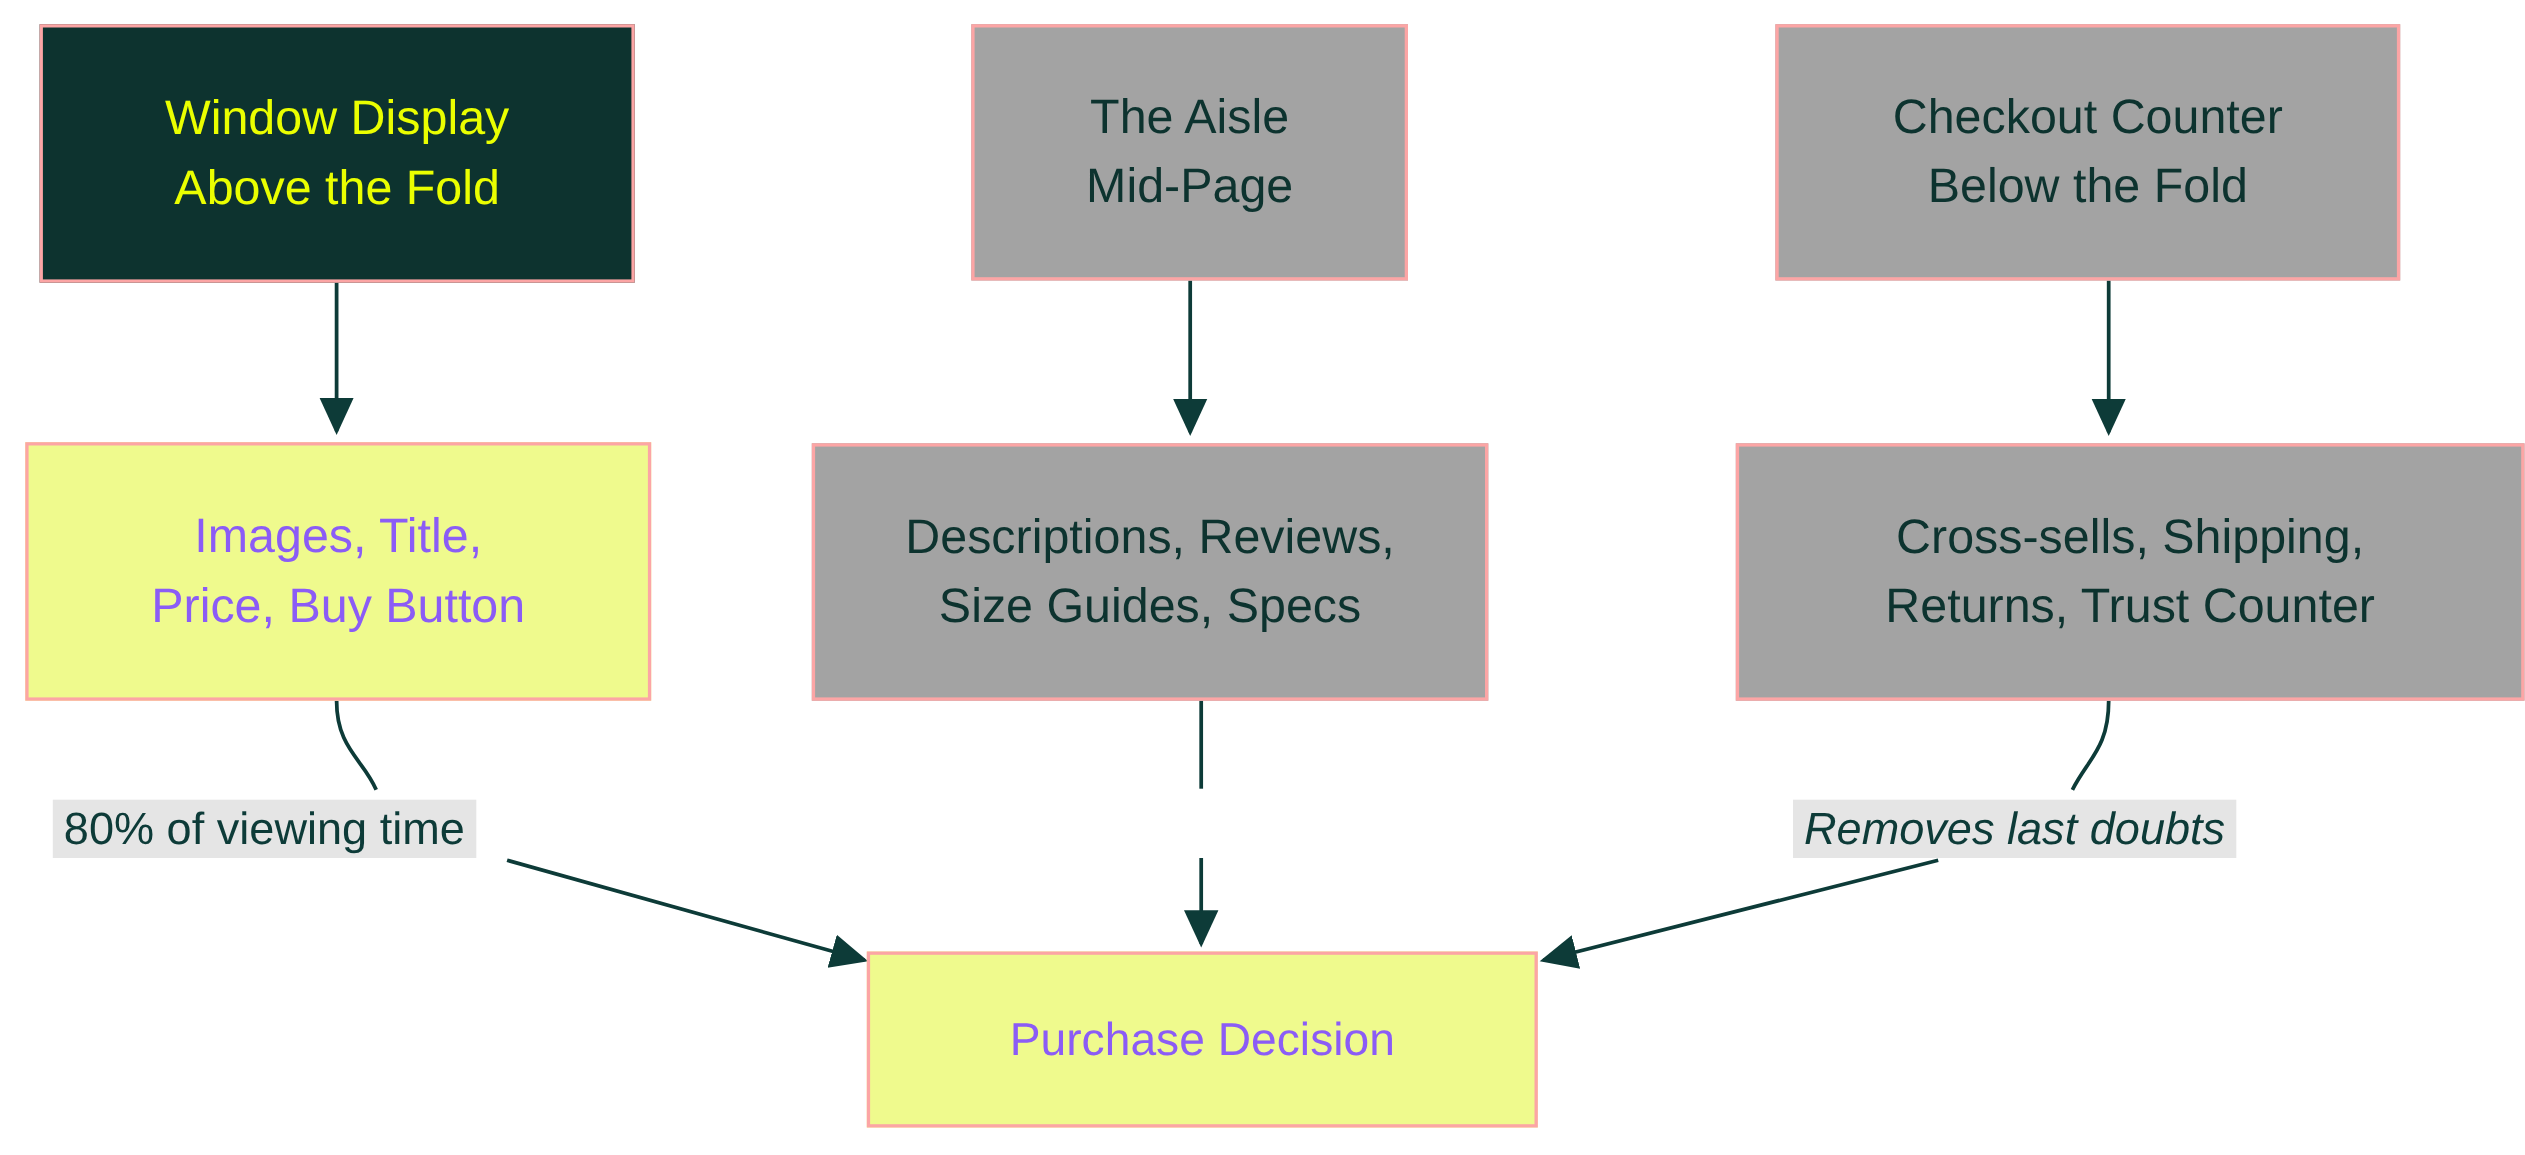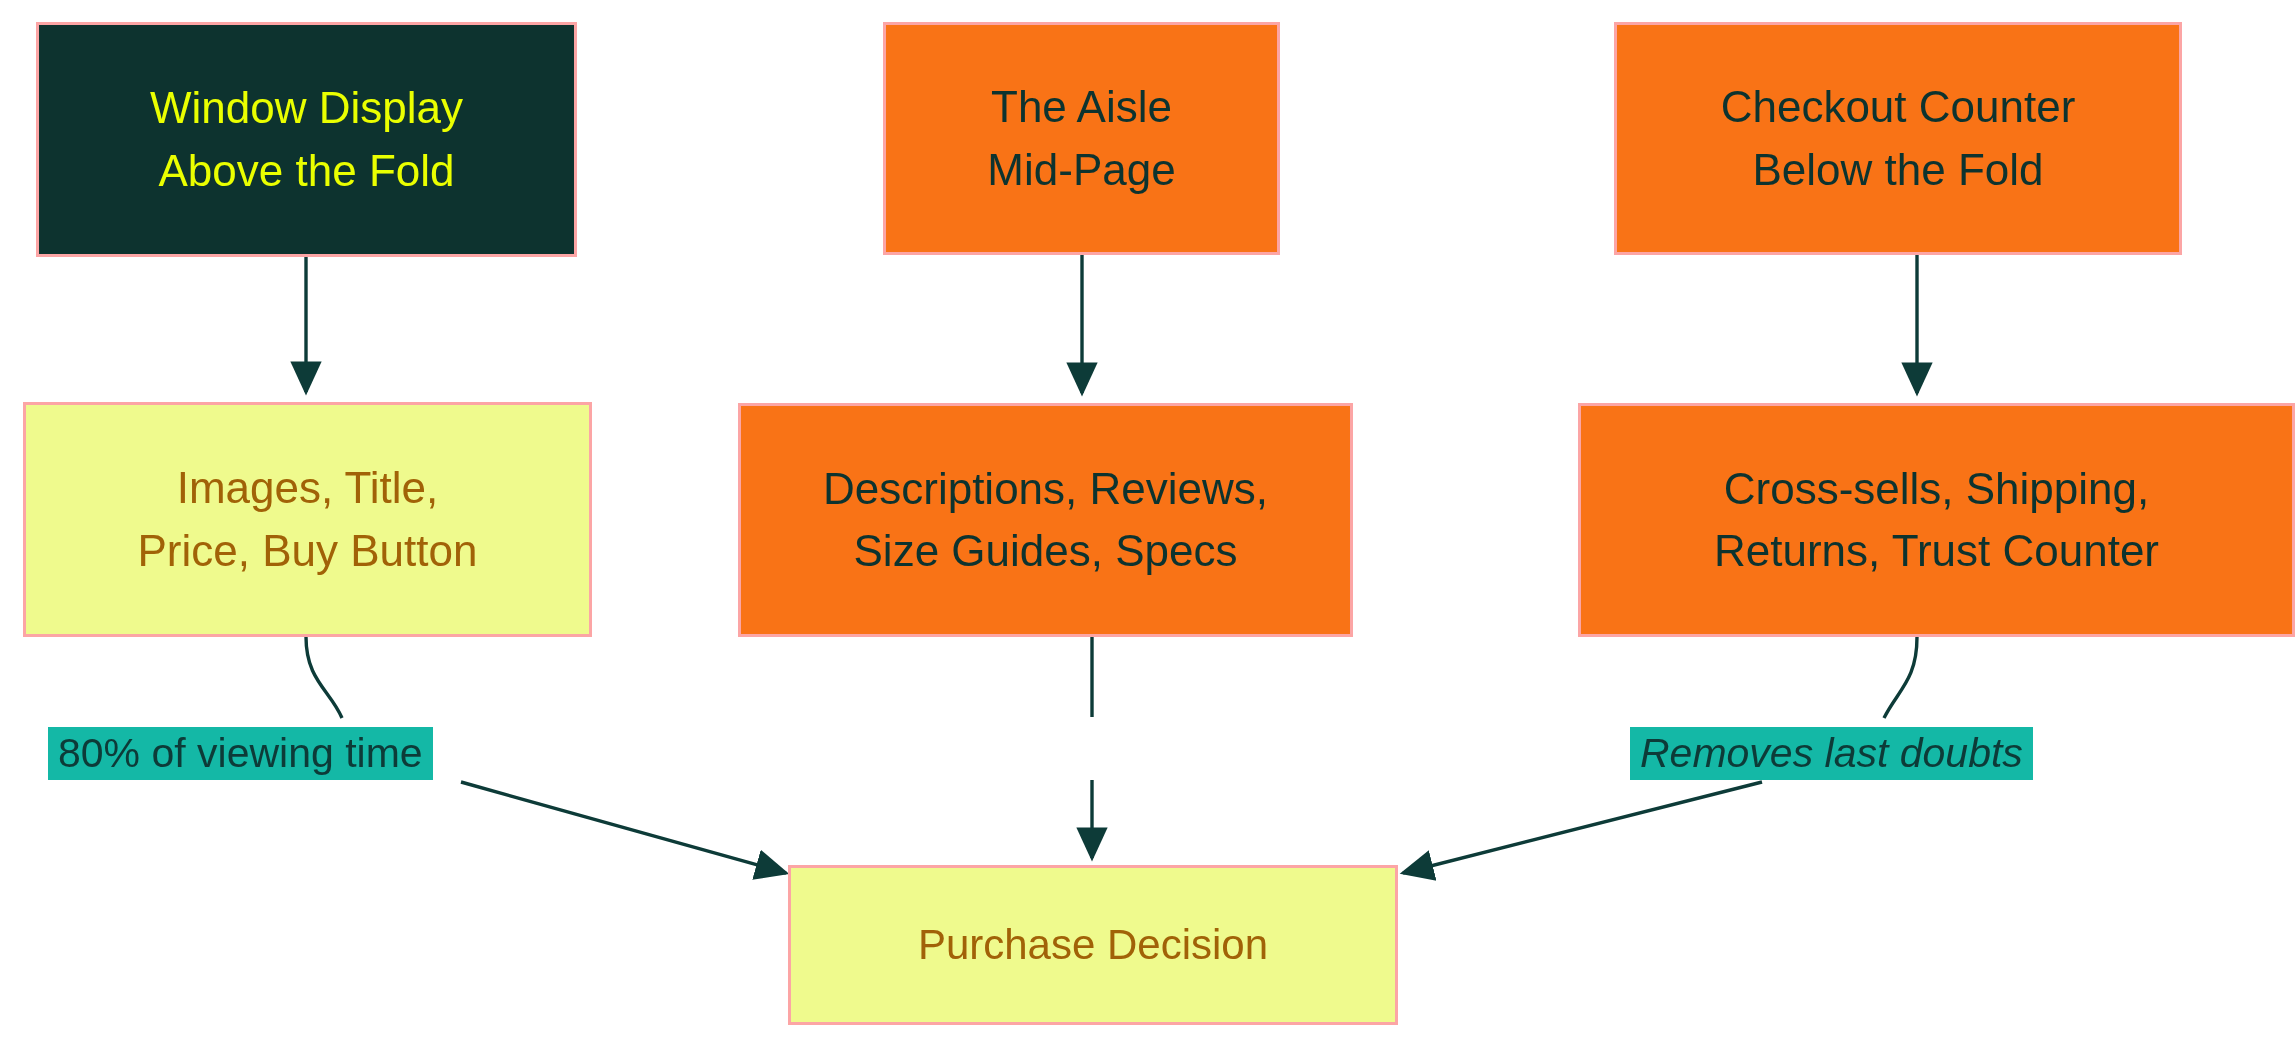--- a/index.html
+++ b/index.html
@@ -5,26 +5,26 @@
   html,body{margin:0;padding:0;background:#ffffff;}
   body{width:2295px;height:1050px;overflow:hidden;
        font-family:"Liberation Sans","DejaVu Sans",sans-serif;}
   #stage{position:relative;width:2295px;height:1050px;background:#fff;}
   svg#edges{position:absolute;left:0;top:0;width:2295px;height:1050px;}
   .node{position:absolute;box-sizing:border-box;display:flex;align-items:center;
         justify-content:center;text-align:center;border:3px solid #fca5a5;
         line-height:1.42;}
   .node .lbl{display:block;white-space:pre-line;}
   .n-dark{background:#0d332f;color:#eaff00;}
-  .n-light{background:#f97316;color:#0d332f;}
-  .n-yellow{background:#effa8d;color:#a16207;}
+  .n-light{background:#a3a3a3;color:#0d332f;}
+  .n-yellow{background:#effa8d;color:#8b5cf6;}
   .t-big{font-size:44px;}
   .t-bot{font-size:42px;}
   .edge-label{position:absolute;color:#0d3b38;font-size:41px;white-space:nowrap;
-              background:#14b8a6;padding:2px 10px;line-height:1.2;}
+              background:#e5e5e5;padding:2px 10px;line-height:1.2;}
 </style>
 </head>
 <body>
 
 <div id="stage">
 
   <svg id="edges" viewBox="0 0 2295 1050">
     <defs>
       <marker id="ah" markerWidth="11" markerHeight="11" refX="9" refY="5.2" orient="auto" markerUnits="strokeWidth">
         <path d="M0,0.6 L10,5.2 L0,9.8 z" fill="#0d3b38"></path>

